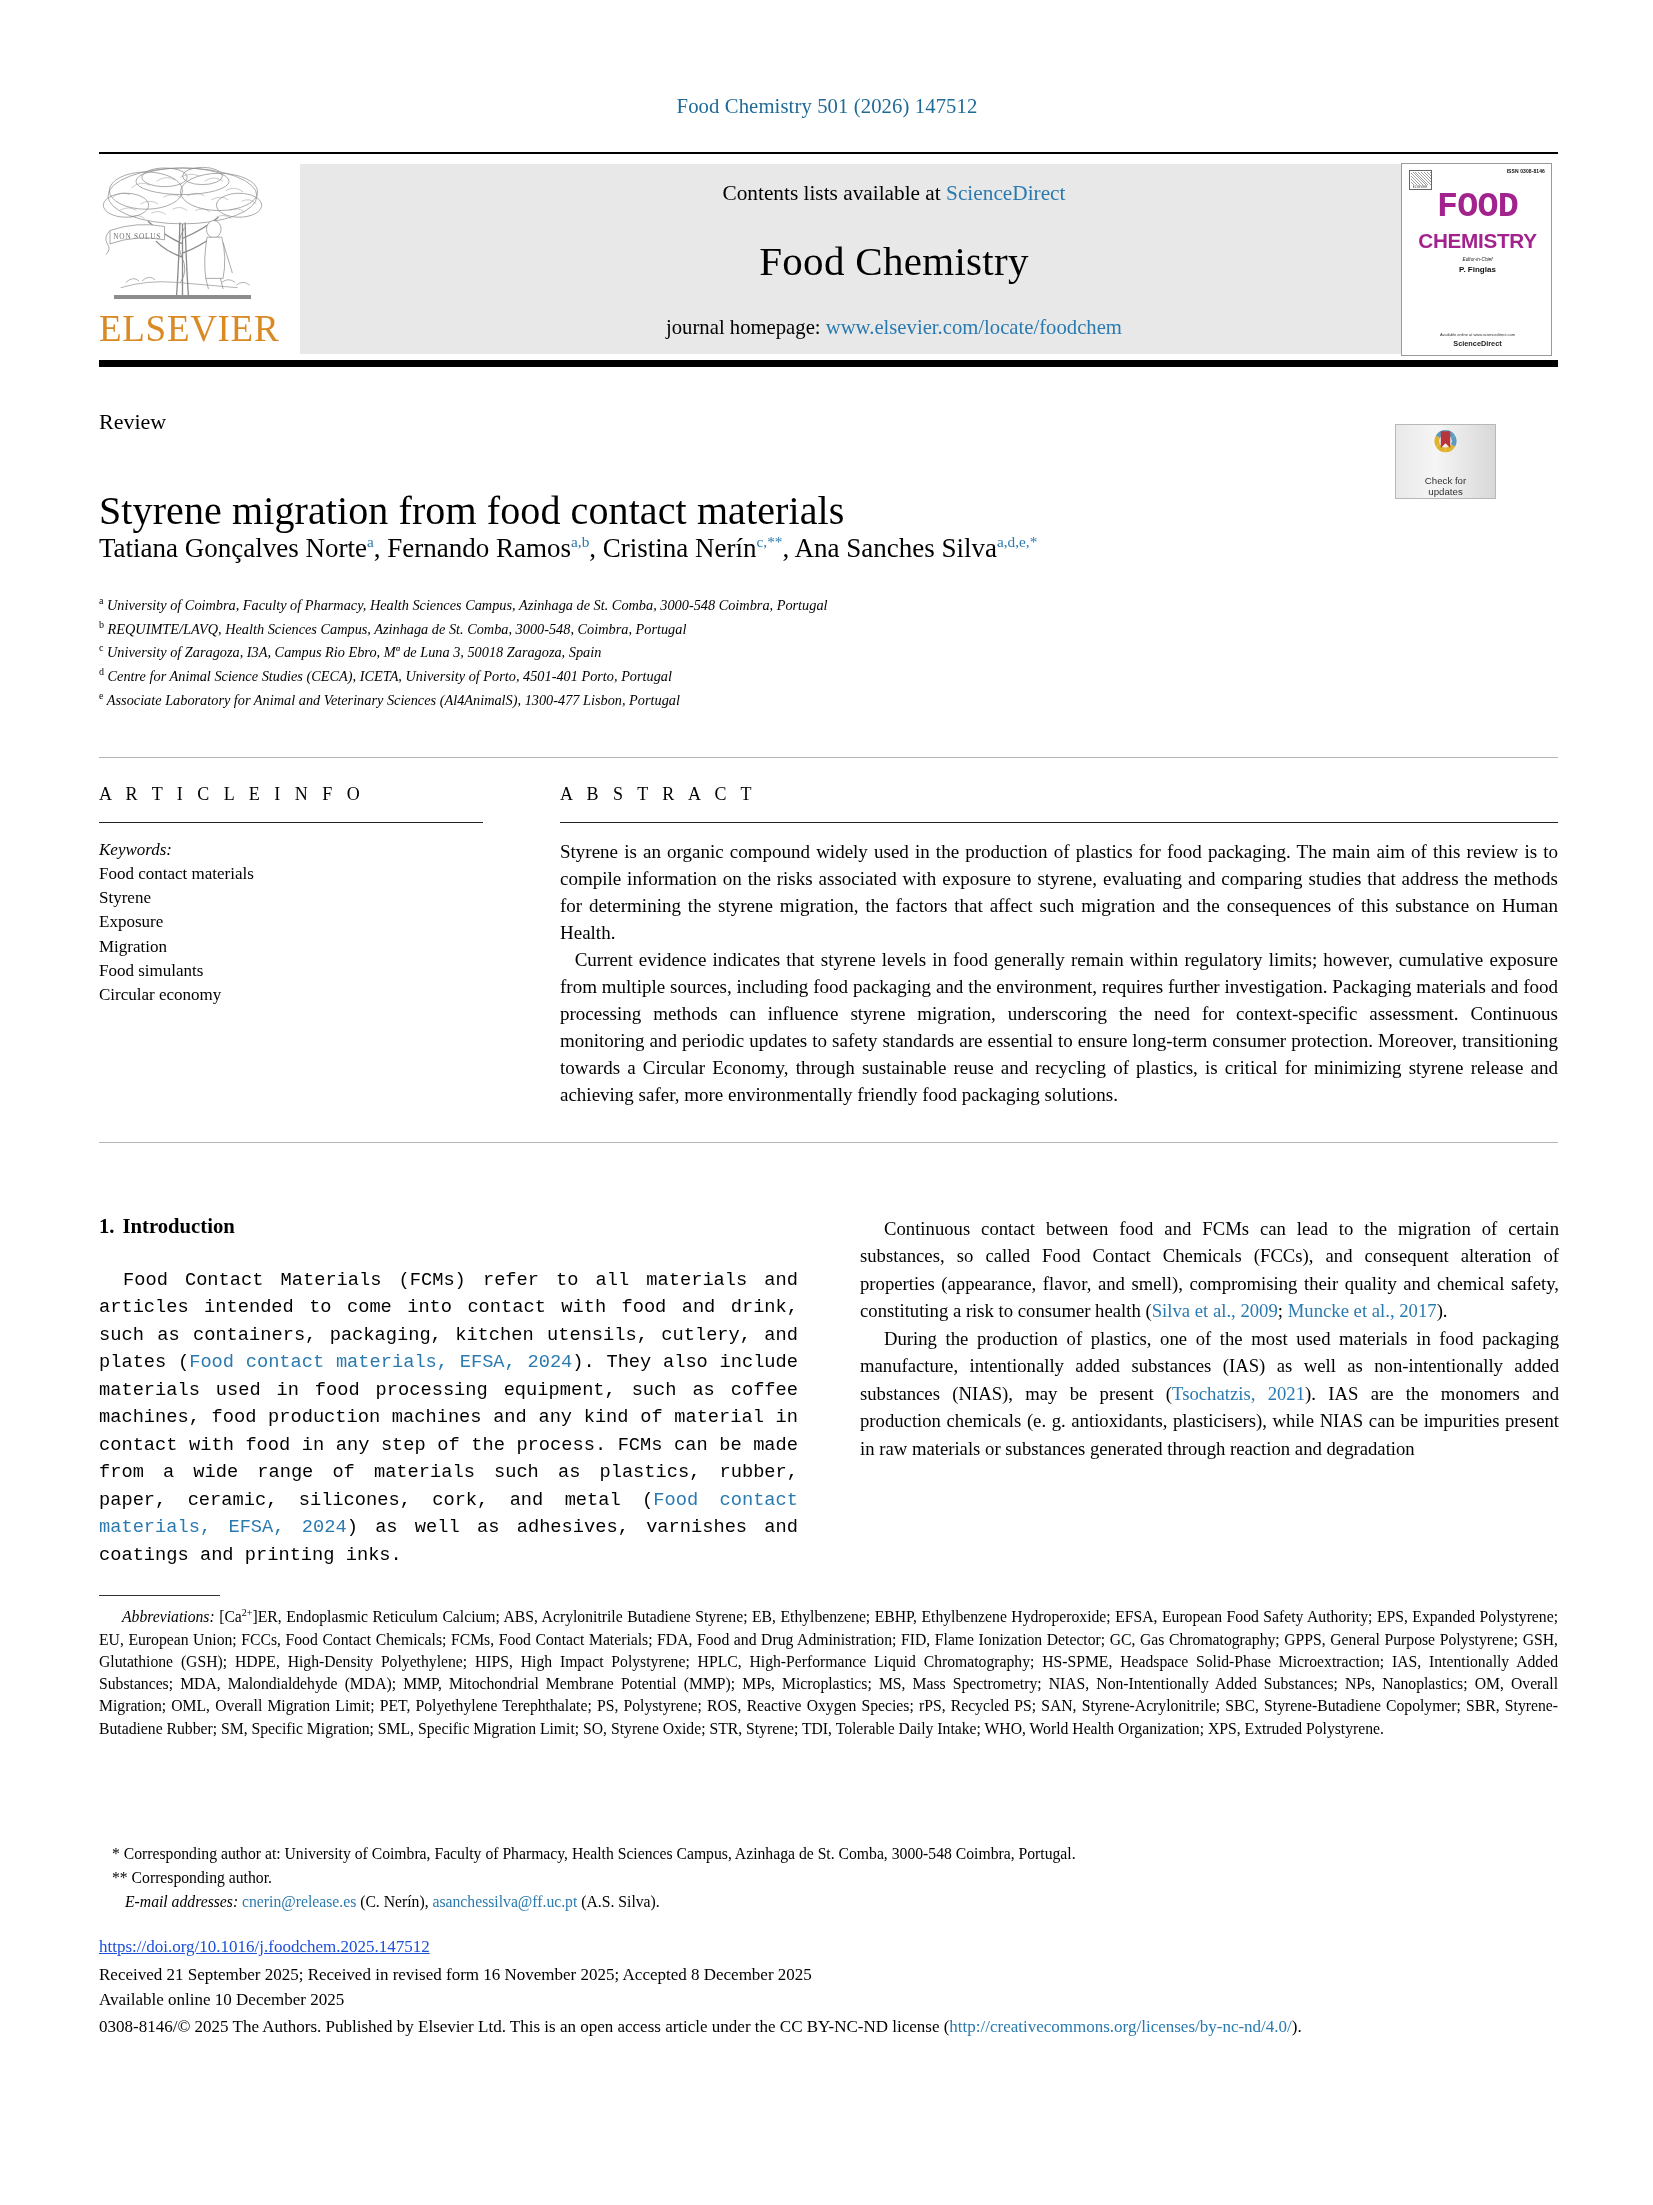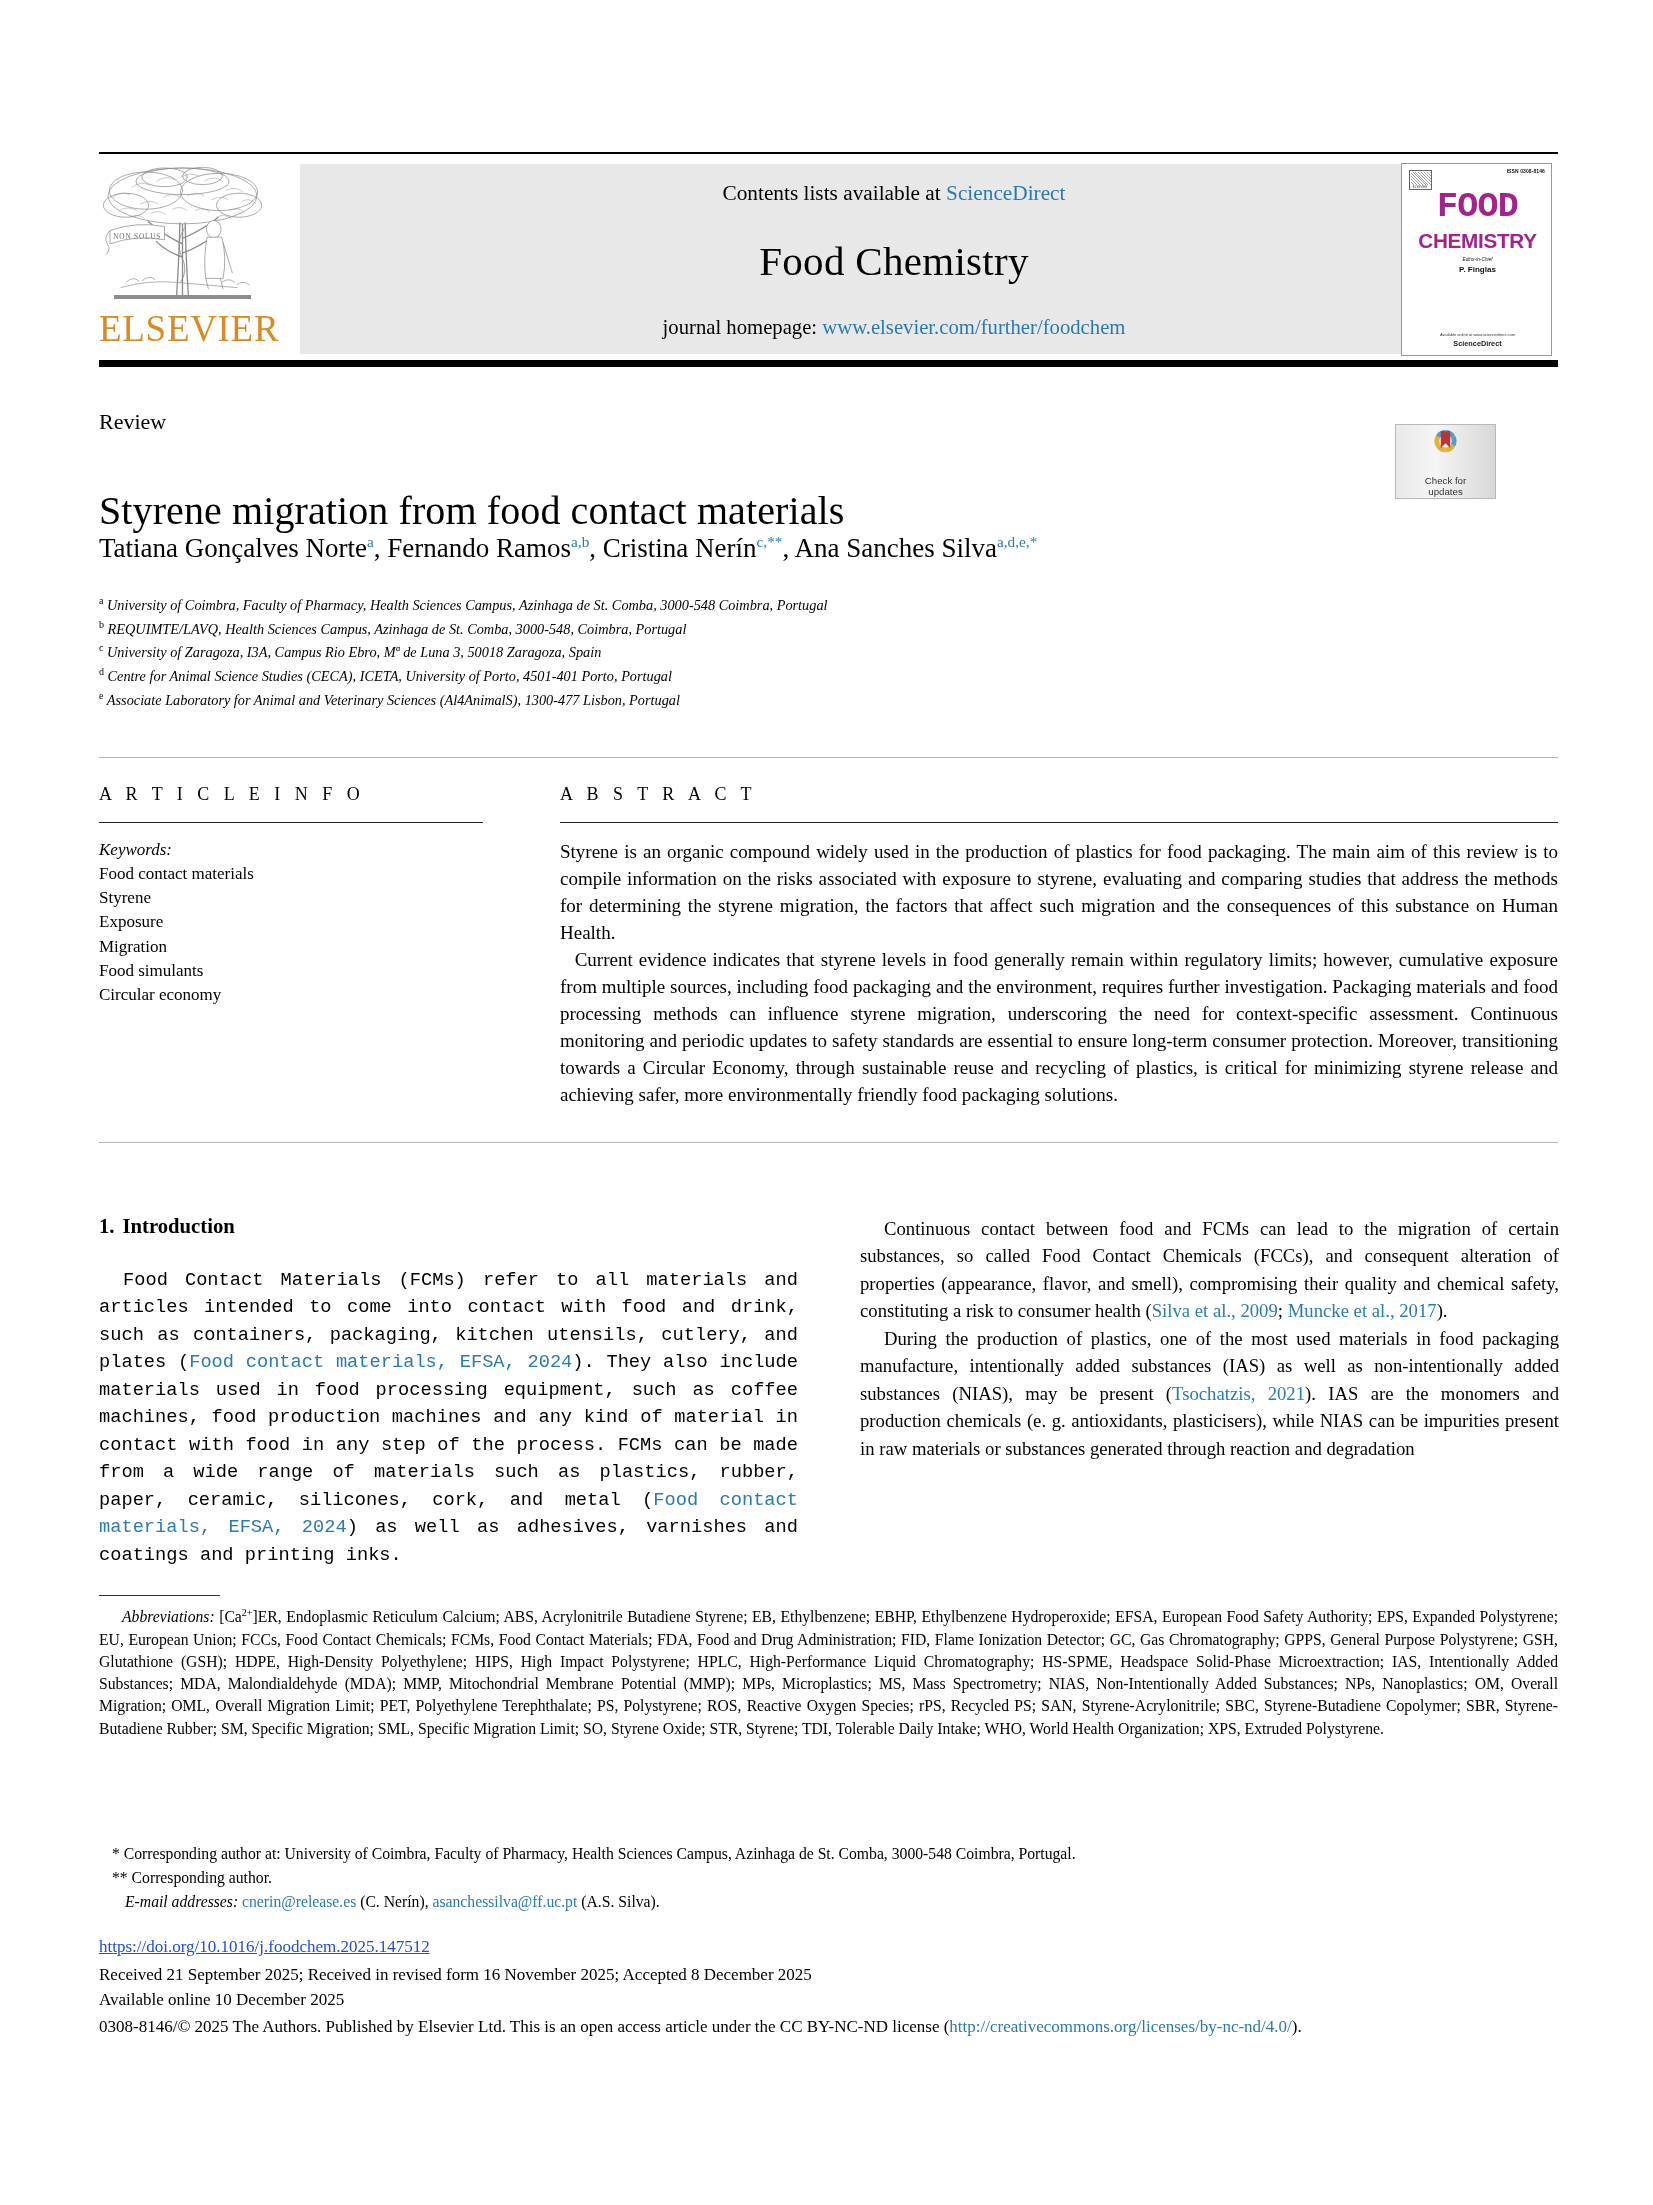--- a/index.html
+++ b/index.html
@@ -395,20 +395,21 @@
     font-size: 17px;
     line-height: 1.42;
   }
   .license .lic-link { color: #2a7ab0; }
 </style>
 </head>
 <body>
 
 <div class="page">
 
+  <div class="running-head">Food Chemistry 501 (2026) 147512</div>
 
   <div class="masthead">
     <div class="mast-rule-top"></div>
 
     <div class="elsevier-logo">
       <svg class="elsevier-tree" viewBox="0 0 250 215">
         <g stroke="#8c8c8c" fill="none" stroke-width="1.1">
 
           <ellipse cx="125" cy="48" rx="112" ry="42"></ellipse>
           <ellipse cx="70" cy="40" rx="55" ry="28"></ellipse>
@@ -458,21 +459,21 @@
       </svg>
       <div class="elsevier-word">ELSEVIER</div>
     </div>
 
     <div class="mast-center">
       <div class="contents-line">
         <span>Contents lists available at </span><span class="sd-link">ScienceDirect</span>
       </div>
       <div class="journal-title">Food Chemistry</div>
       <div class="homepage-line">
-        <span>journal homepage: </span><span class="hp-link">www.elsevier.com/further/foodchem</span>
+        <span>journal homepage: </span><span class="hp-link">www.elsevier.com/locate/foodchem</span>
       </div>
     </div>
 
     <div class="cover-thumb">
       <div class="cover-issn">ISSN 0308-8146</div>
       <div class="cover-elsbox">
         <span class="minitree"></span>
         <span class="mw">ELSEVIER</span>
       </div>
       <div class="cover-food">FOOD</div>

